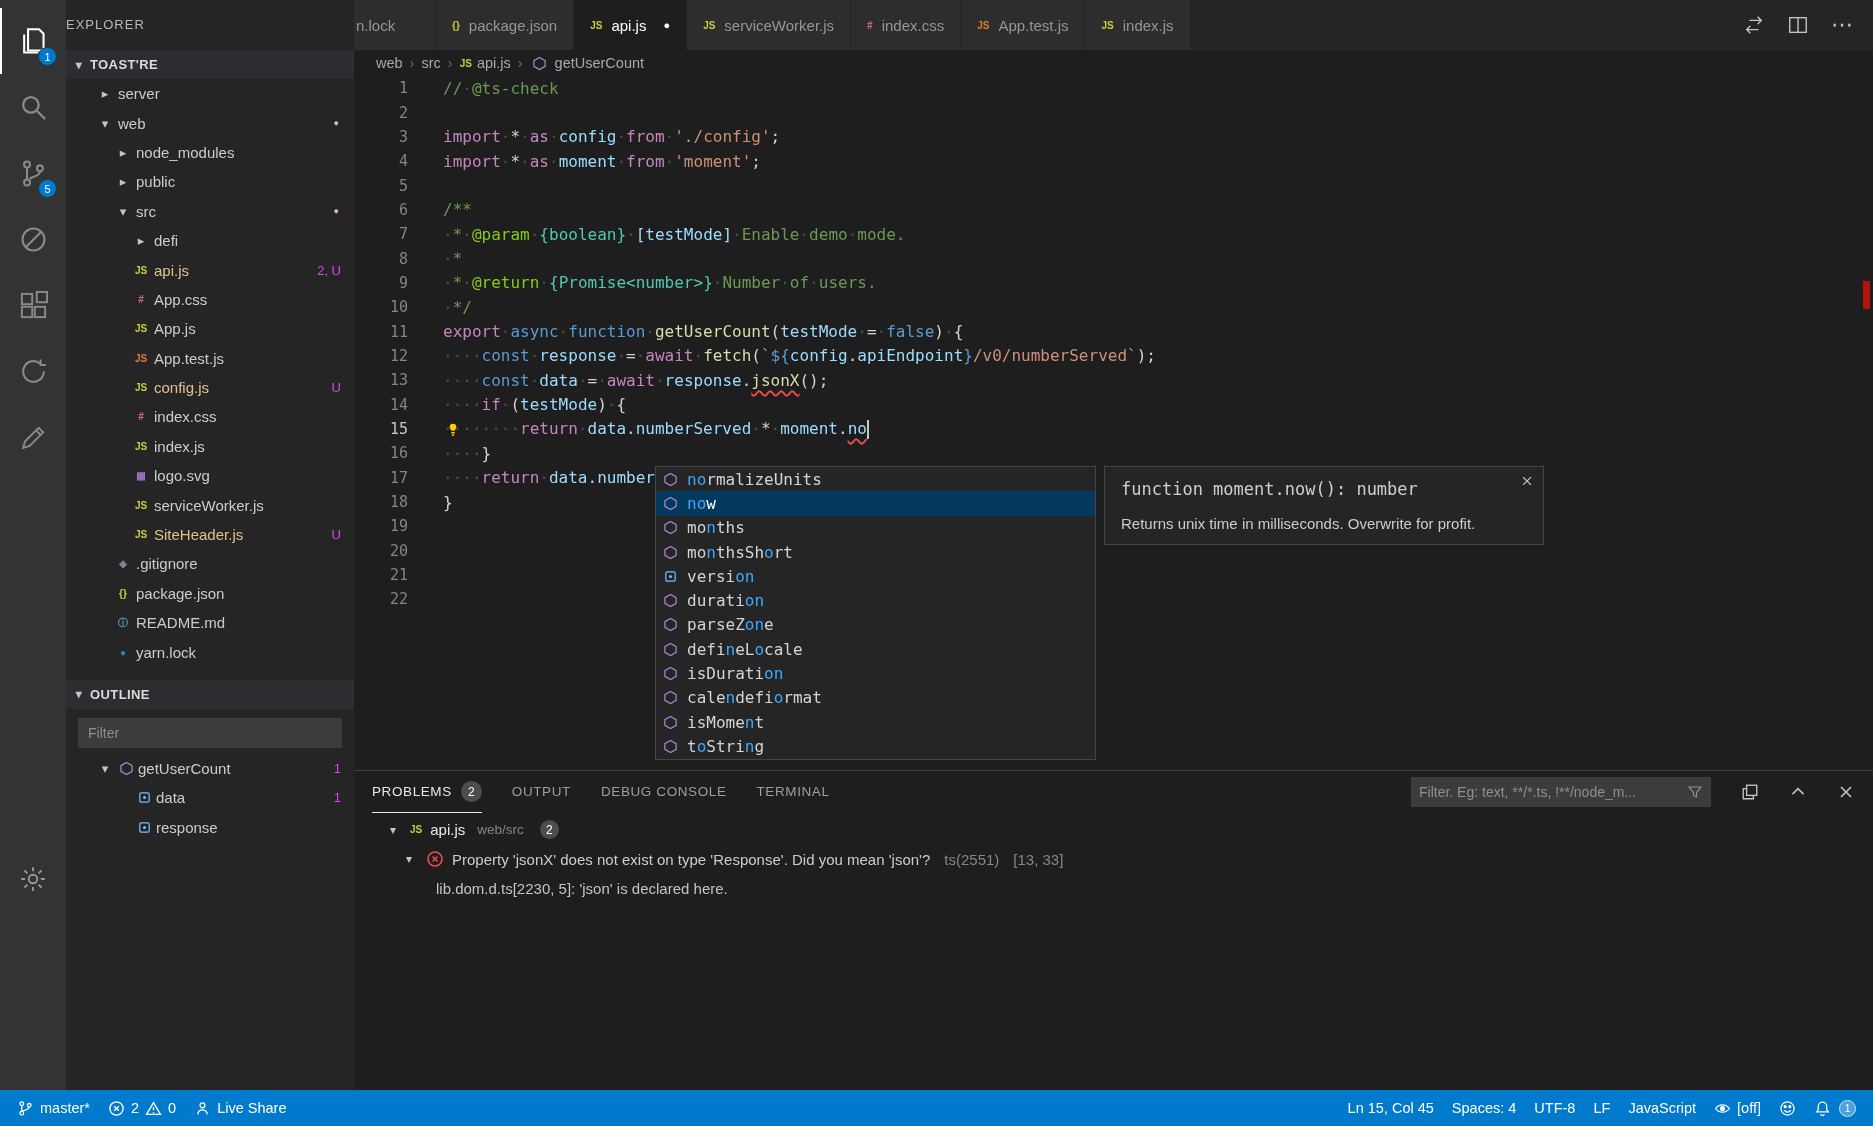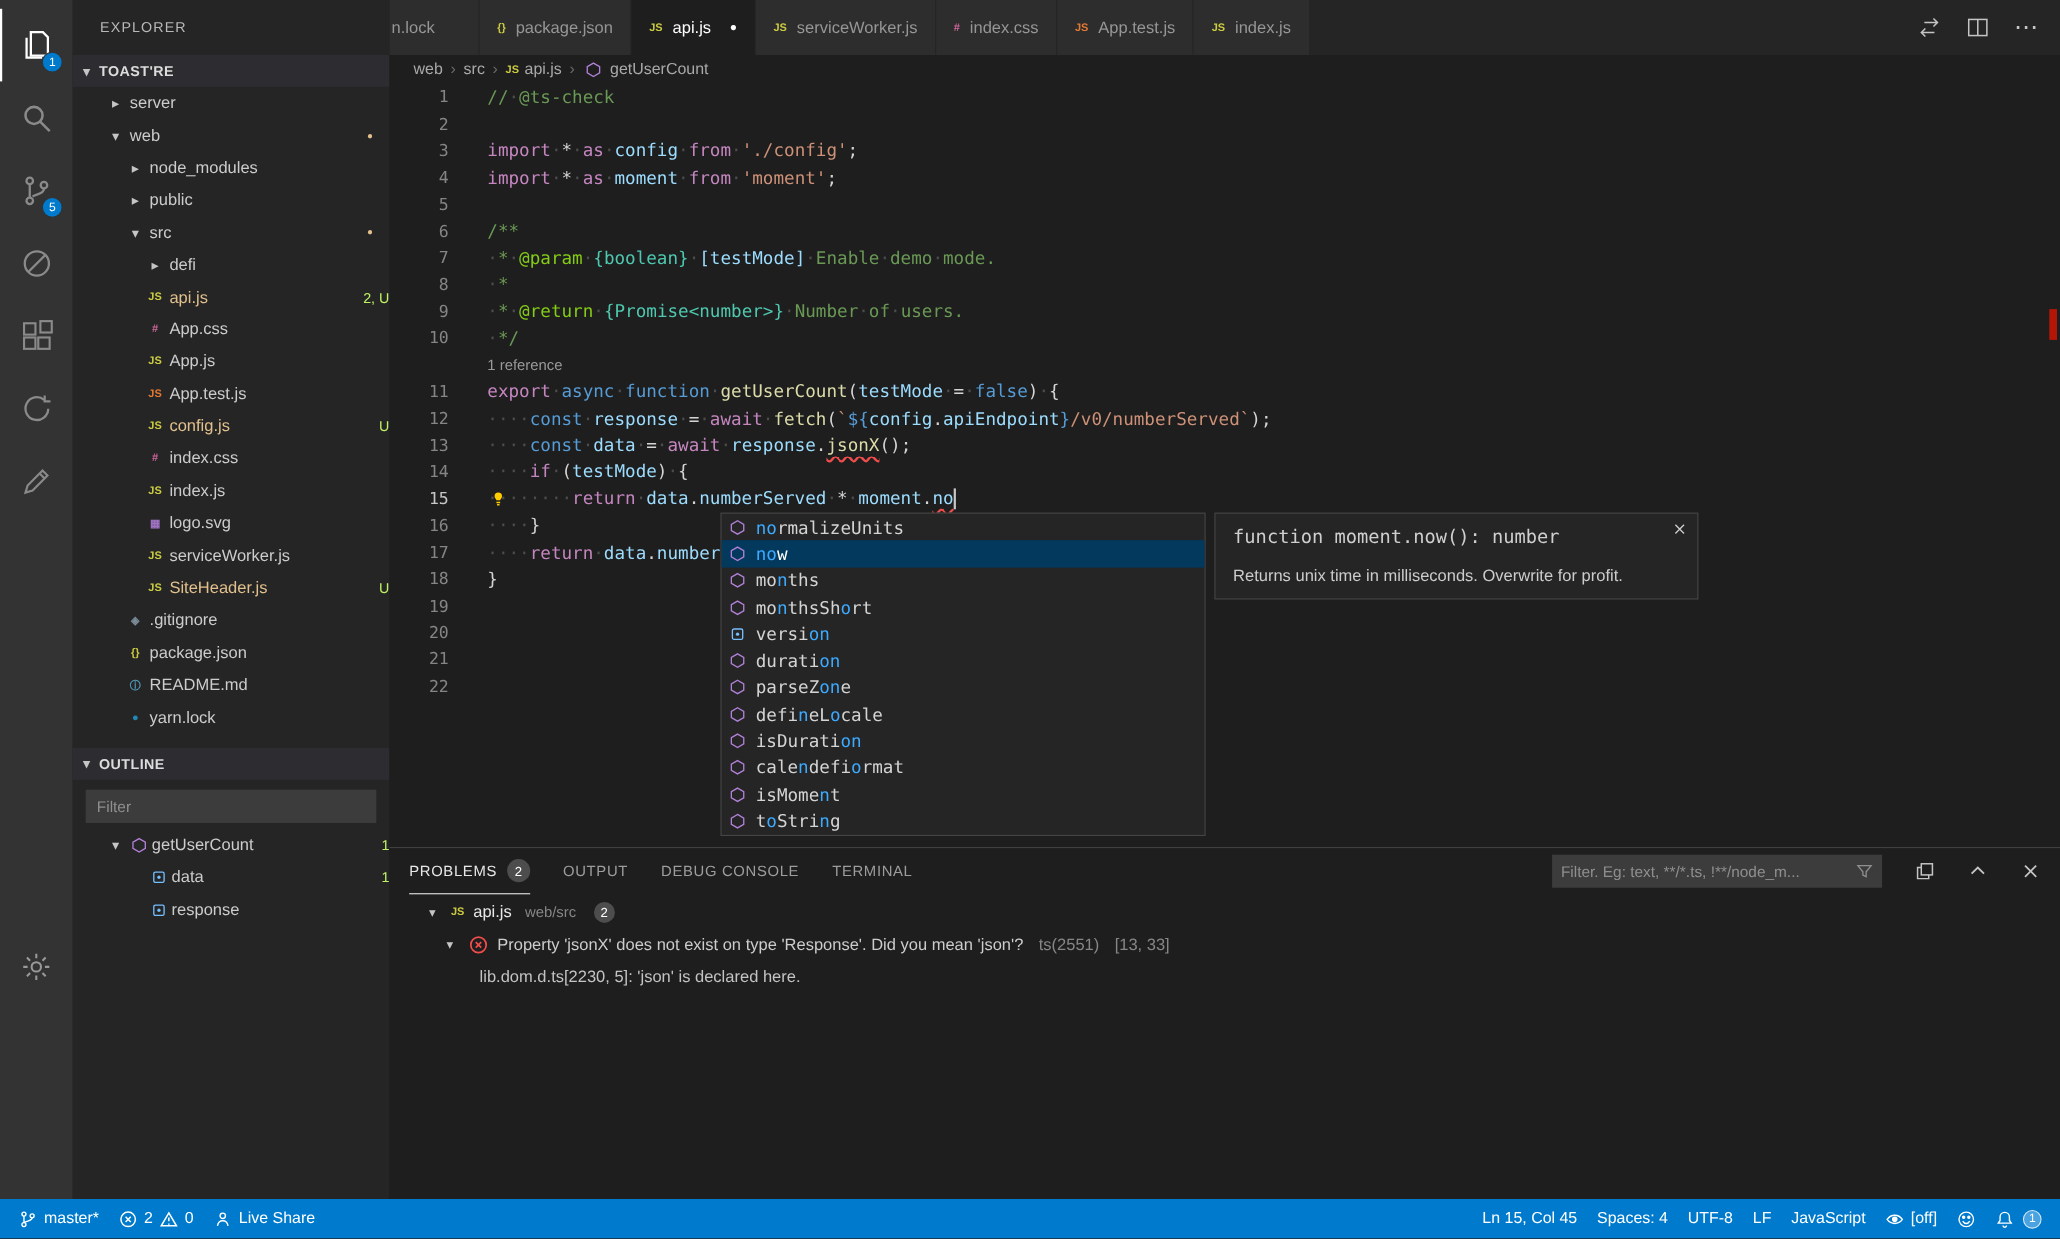--- a/index.html
+++ b/index.html
@@ -10,30 +10,30 @@
   #activitybar{position:absolute;left:0;top:0;width:66px;bottom:36px;background:#333333;display:flex;flex-direction:column;align-items:center;padding-top:8px;z-index:3;}
   .ab-item{position:relative;width:66px;height:66px;display:flex;align-items:center;justify-content:center;color:#8a8a8a;cursor:pointer;}
   .ab-item.active{color:#ffffff;border-left:2px solid #ffffff;}
   .ab-item svg{width:31px;height:31px;}
   .ab-badge{position:absolute;right:9px;bottom:8px;background:#007acc;color:#fff;font-size:11px;border-radius:50%;min-width:19px;height:19px;display:flex;align-items:center;justify-content:center;border:1px solid #333;}
   .ab-gear{position:absolute;bottom:186px;left:0;width:66px;height:50px;display:flex;align-items:center;justify-content:center;color:#9a9a9a;cursor:pointer;}
   .ab-gear svg{width:30px;height:30px;}
 
   
   #sidebar{position:absolute;left:66px;top:0;width:288px;bottom:36px;background:#252526;overflow:hidden;z-index:2;}
-  .sb-title{height:50px;line-height:50px;padding-left:25px;font-size:13px;letter-spacing:1px;color:#b8b8b8;}
+  .sb-title{height:50px;line-height:50px;font-size:13px;letter-spacing:1px;color:#b8b8b8;}
   .section-header{height:29px;display:flex;align-items:center;background:#2d2d31;font-weight:bold;font-size:13px;color:#dcdcdc;padding-left:5px;gap:3px;letter-spacing:.4px;cursor:pointer;}
   .section-header .chev{width:16px;text-align:center;font-size:12px;color:#c5c5c5;}
   .trow{height:29.4px;display:flex;align-items:center;cursor:pointer;color:#cccccc;white-space:nowrap;}
   .slot{width:22px;flex:none;display:inline-flex;justify-content:center;align-items:center;}
   .chev{color:#c5c5c5;font-size:13px;}
   .fi{font-weight:bold;font-size:10px;letter-spacing:0;}
   .tlabel{margin-left:2px;}
   .mod{color:#e2c08d;}
-  .tbadge{margin-left:auto;color:#bef264;font-size:13px;}
+  .tbadge{margin-left:auto;margin-right:13px;color:#d946ef;font-size:13px;}
   .tdot{margin-left:auto;margin-right:15px;color:#e2c08d;font-size:9px;}
   #outline-filter{display:block;margin:9px 12px 6px 12px;width:264px;height:30px;background:#3c3c3c;border:1px solid #3c3c3c;color:#cccccc;padding:0 9px;font-size:14px;font-family:"Liberation Sans",sans-serif;outline:none;}
   #outline-filter::placeholder{color:#8f8f8f;}
   .outline-h{margin-top:13px;}
   .oicon{width:20px;flex:none;display:inline-flex;justify-content:center;align-items:center;}
   .oicon svg{width:15px;height:15px;}
 
   
   #editor{position:absolute;left:354px;top:0;right:0;bottom:36px;background:#1e1e1e;}
   #tabbar{height:50px;background:#252526;display:flex;align-items:stretch;}
@@ -396,21 +396,20 @@
         <div class="cline"><span class="gut">1</span><span class="lbody"><span class="tok c">//</span><span class="tok ws">·</span><span class="tok c">@ts-check</span></span></div>
         <div class="cline"><span class="gut">2</span><span class="lbody"></span></div>
         <div class="cline"><span class="gut">3</span><span class="lbody"><span class="tok k">import</span><span class="tok ws">·</span><span class="tok p">*</span><span class="tok ws">·</span><span class="tok k">as</span><span class="tok ws">·</span><span class="tok v">config</span><span class="tok ws">·</span><span class="tok k">from</span><span class="tok ws">·</span><span class="tok s">'./config'</span><span class="tok p">;</span></span></div>
         <div class="cline"><span class="gut">4</span><span class="lbody"><span class="tok k">import</span><span class="tok ws">·</span><span class="tok p">*</span><span class="tok ws">·</span><span class="tok k">as</span><span class="tok ws">·</span><span class="tok v">moment</span><span class="tok ws">·</span><span class="tok k">from</span><span class="tok ws">·</span><span class="tok s">'moment'</span><span class="tok p">;</span></span></div>
         <div class="cline"><span class="gut">5</span><span class="lbody"></span></div>
         <div class="cline"><span class="gut">6</span><span class="lbody"><span class="tok c">/**</span></span></div>
         <div class="cline"><span class="gut">7</span><span class="lbody"><span class="tok ws">·</span><span class="tok c">*</span><span class="tok ws">·</span><span class="tok tag">@param</span><span class="tok ws">·</span><span class="tok t">{boolean}</span><span class="tok ws">·</span><span class="tok v">[testMode]</span><span class="tok ws">·</span><span class="tok c">Enable</span><span class="tok ws">·</span><span class="tok c">demo</span><span class="tok ws">·</span><span class="tok c">mode.</span></span></div>
         <div class="cline"><span class="gut">8</span><span class="lbody"><span class="tok ws">·</span><span class="tok c">*</span></span></div>
         <div class="cline"><span class="gut">9</span><span class="lbody"><span class="tok ws">·</span><span class="tok c">*</span><span class="tok ws">·</span><span class="tok tag">@return</span><span class="tok ws">·</span><span class="tok t">{Promise&lt;number&gt;}</span><span class="tok ws">·</span><span class="tok c">Number</span><span class="tok ws">·</span><span class="tok c">of</span><span class="tok ws">·</span><span class="tok c">users.</span></span></div>
         <div class="cline"><span class="gut">10</span><span class="lbody"><span class="tok ws">·</span><span class="tok c">*/</span></span></div>
-        <div class="cline"><span class="gut"></span><span class="lens">1 reference</span></div>
         <div class="cline"><span class="gut">11</span><span class="lbody"><span class="tok k">export</span><span class="tok ws">·</span><span class="tok kb">async</span><span class="tok ws">·</span><span class="tok kb">function</span><span class="tok ws">·</span><span class="tok fn">getUserCount</span><span class="tok p">(</span><span class="tok v">testMode</span><span class="tok ws">·</span><span class="tok p">=</span><span class="tok ws">·</span><span class="tok kb">false</span><span class="tok p">)</span><span class="tok ws">·</span><span class="tok p">{</span></span></div>
         <div class="cline"><span class="gut">12</span><span class="lbody"><span class="tok ws">····</span><span class="tok kb">const</span><span class="tok ws">·</span><span class="tok v">response</span><span class="tok ws">·</span><span class="tok p">=</span><span class="tok ws">·</span><span class="tok k">await</span><span class="tok ws">·</span><span class="tok fn">fetch</span><span class="tok p">(</span><span class="tok s">`</span><span class="tok kb">${</span><span class="tok v">config</span><span class="tok p">.</span><span class="tok v">apiEndpoint</span><span class="tok kb">}</span><span class="tok s">/v0/numberServed`</span><span class="tok p">);</span></span></div>
         <div class="cline"><span class="gut">13</span><span class="lbody"><span class="tok ws">····</span><span class="tok kb">const</span><span class="tok ws">·</span><span class="tok v">data</span><span class="tok ws">·</span><span class="tok p">=</span><span class="tok ws">·</span><span class="tok k">await</span><span class="tok ws">·</span><span class="tok v">response</span><span class="tok p">.</span><span class="tok fn err">jsonX</span><span class="tok p">();</span></span></div>
         <div class="cline"><span class="gut">14</span><span class="lbody"><span class="tok ws">····</span><span class="tok k">if</span><span class="tok ws">·</span><span class="tok p">(</span><span class="tok v">testMode</span><span class="tok p">)</span><span class="tok ws">·</span><span class="tok p">{</span></span></div>
         <div class="cline"><span class="gut cur">15</span><span class="lbody"><span class="tok ws">········</span><span class="tok k">return</span><span class="tok ws">·</span><span class="tok v">data</span><span class="tok p">.</span><span class="tok v">numberServed</span><span class="tok ws">·</span><span class="tok p">*</span><span class="tok ws">·</span><span class="tok v">moment</span><span class="tok p">.</span><span class="tok v err">no</span><span class="caret"></span></span><span class="bulb"><svg viewBox="0 0 16 16">
               <path d="M5 6.3a3 3 0 1 1 6 0c0 1.7-1.2 2.1-1.5 3.3h-3C6.2 8.4 5 8 5 6.3z" fill="#ffcc00"></path>
               <path d="M6.5 11.3h3M7 13.3h2" stroke="#ffcc00" stroke-width="1.2" fill="none"></path>
             </svg></span></div>
         <div class="cline"><span class="gut">16</span><span class="lbody"><span class="tok ws">····</span><span class="tok p">}</span></span></div>
         <div class="cline"><span class="gut">17</span><span class="lbody"><span class="tok ws">····</span><span class="tok k">return</span><span class="tok ws">·</span><span class="tok v">data</span><span class="tok p">.</span><span class="tok v">numberServed</span><span class="tok p">;</span></span></div>

